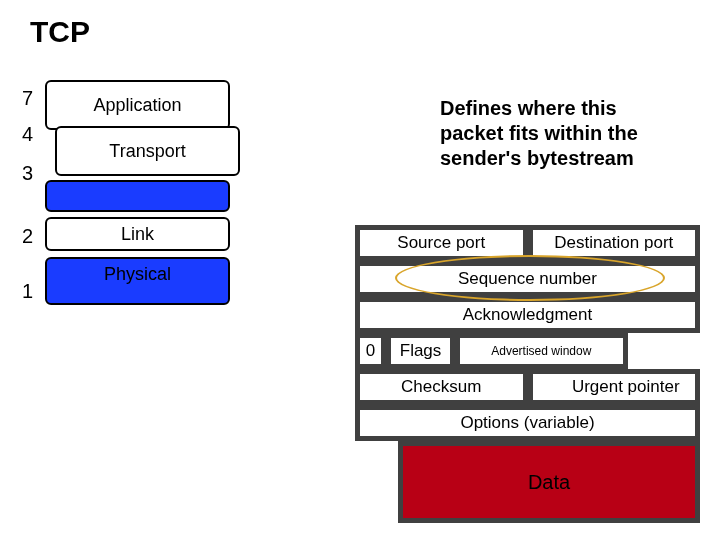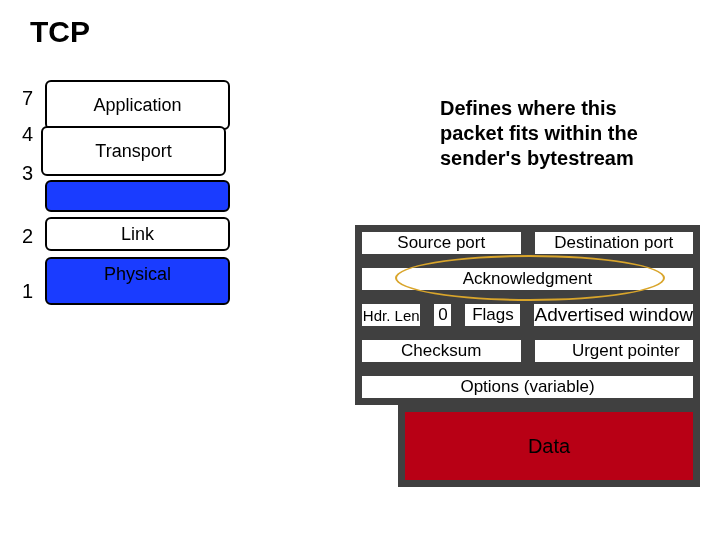--- a/index.html
+++ b/index.html
@@ -54,21 +54,21 @@
     position: absolute;
     left: 355px;
     top: 225px;
     width: 345px;
   }
   .tcp-row {
     display: flex;
     height: 36px;
   }
   .tcp-cell {
-    border: 7px solid #404040;
+    border: 5px solid #404040;
     box-sizing: border-box;
     display: flex;
     align-items: center;
     justify-content: center;
     font-size: 17px;
     background: #fff;
     color: #000;
     white-space: nowrap;
   }
   .tcp-data {
@@ -90,44 +90,46 @@
 
 <div class="title">TCP</div>
 
 <div class="layer-num" style="left:22px; top:87px;">7</div>
 <div class="layer-num" style="left:22px; top:123px;">4</div>
 <div class="layer-num" style="left:22px; top:162px;">3</div>
 <div class="layer-num" style="left:22px; top:225px;">2</div>
 <div class="layer-num" style="left:22px; top:280px;">1</div>
 
 <div class="layer-box white" style="left:45px; top:80px;  width:185px; height:50px;">Application</div>
-<div class="layer-box white" style="left:41px; top:126px; width:185px; height:50px;">Transport</div>
+<div class="layer-box white" style="left:55px; top:126px; width:185px; height:50px;">Transport</div>
 <div class="layer-box blue" style="left:45px; top:180px; width:185px; height:32px;"></div>
 <div class="layer-box white" style="left:45px; top:217px; width:185px; height:34px;">Link</div>
 <div class="layer-box blue" style="left:45px; top:257px; width:185px; height:48px; justify-content:center; align-items:flex-start; padding-top:6px;">Physical</div>
 
 <div class="caption" style="left:440px; top:96px;">
   <div>Defines where this</div>
   <div>packet fits within the</div>
   <div>sender's bytestream</div>
 </div>
 
 <div class="tcp">
   <div class="tcp-row">
     <div class="tcp-cell" style="width:50%;">Source port</div>
     <div class="tcp-cell" style="width:50%;">Destination port</div>
   </div>
   <div class="tcp-row">
+    <div class="tcp-cell" style="width:100%;">Sequence number</div>
+  </div>
+  <div class="tcp-row">
     <div class="tcp-cell" style="width:100%;">Acknowledgment</div>
   </div>
   <div class="tcp-row">
-    <div class="tcp-cell" style="width:21%; font-size:15px;">Hdr. Len</div>
     <div class="tcp-cell" style="width:9%;">0</div>
     <div class="tcp-cell" style="width:20%;">Flags</div>
-    <div class="tcp-cell" style="width:50%; font-size:19px;">Advertised window</div>
+    <div class="tcp-cell" style="width:50%; font-size:12px;">Advertised window</div>
   </div>
   <div class="tcp-row">
     <div class="tcp-cell" style="width:50%;">Checksum</div>
     <div class="tcp-cell" style="width:50%;padding-left:24px;">Urgent pointer</div>
   </div>
   <div class="tcp-row">
     <div class="tcp-cell" style="width:100%;">Options (variable)</div>
   </div>
   <div class="tcp-row" style="height:82px;padding-left:43px;">
     <div class="tcp-cell tcp-data" style="width:100%; font-size:20px;">Data</div>

